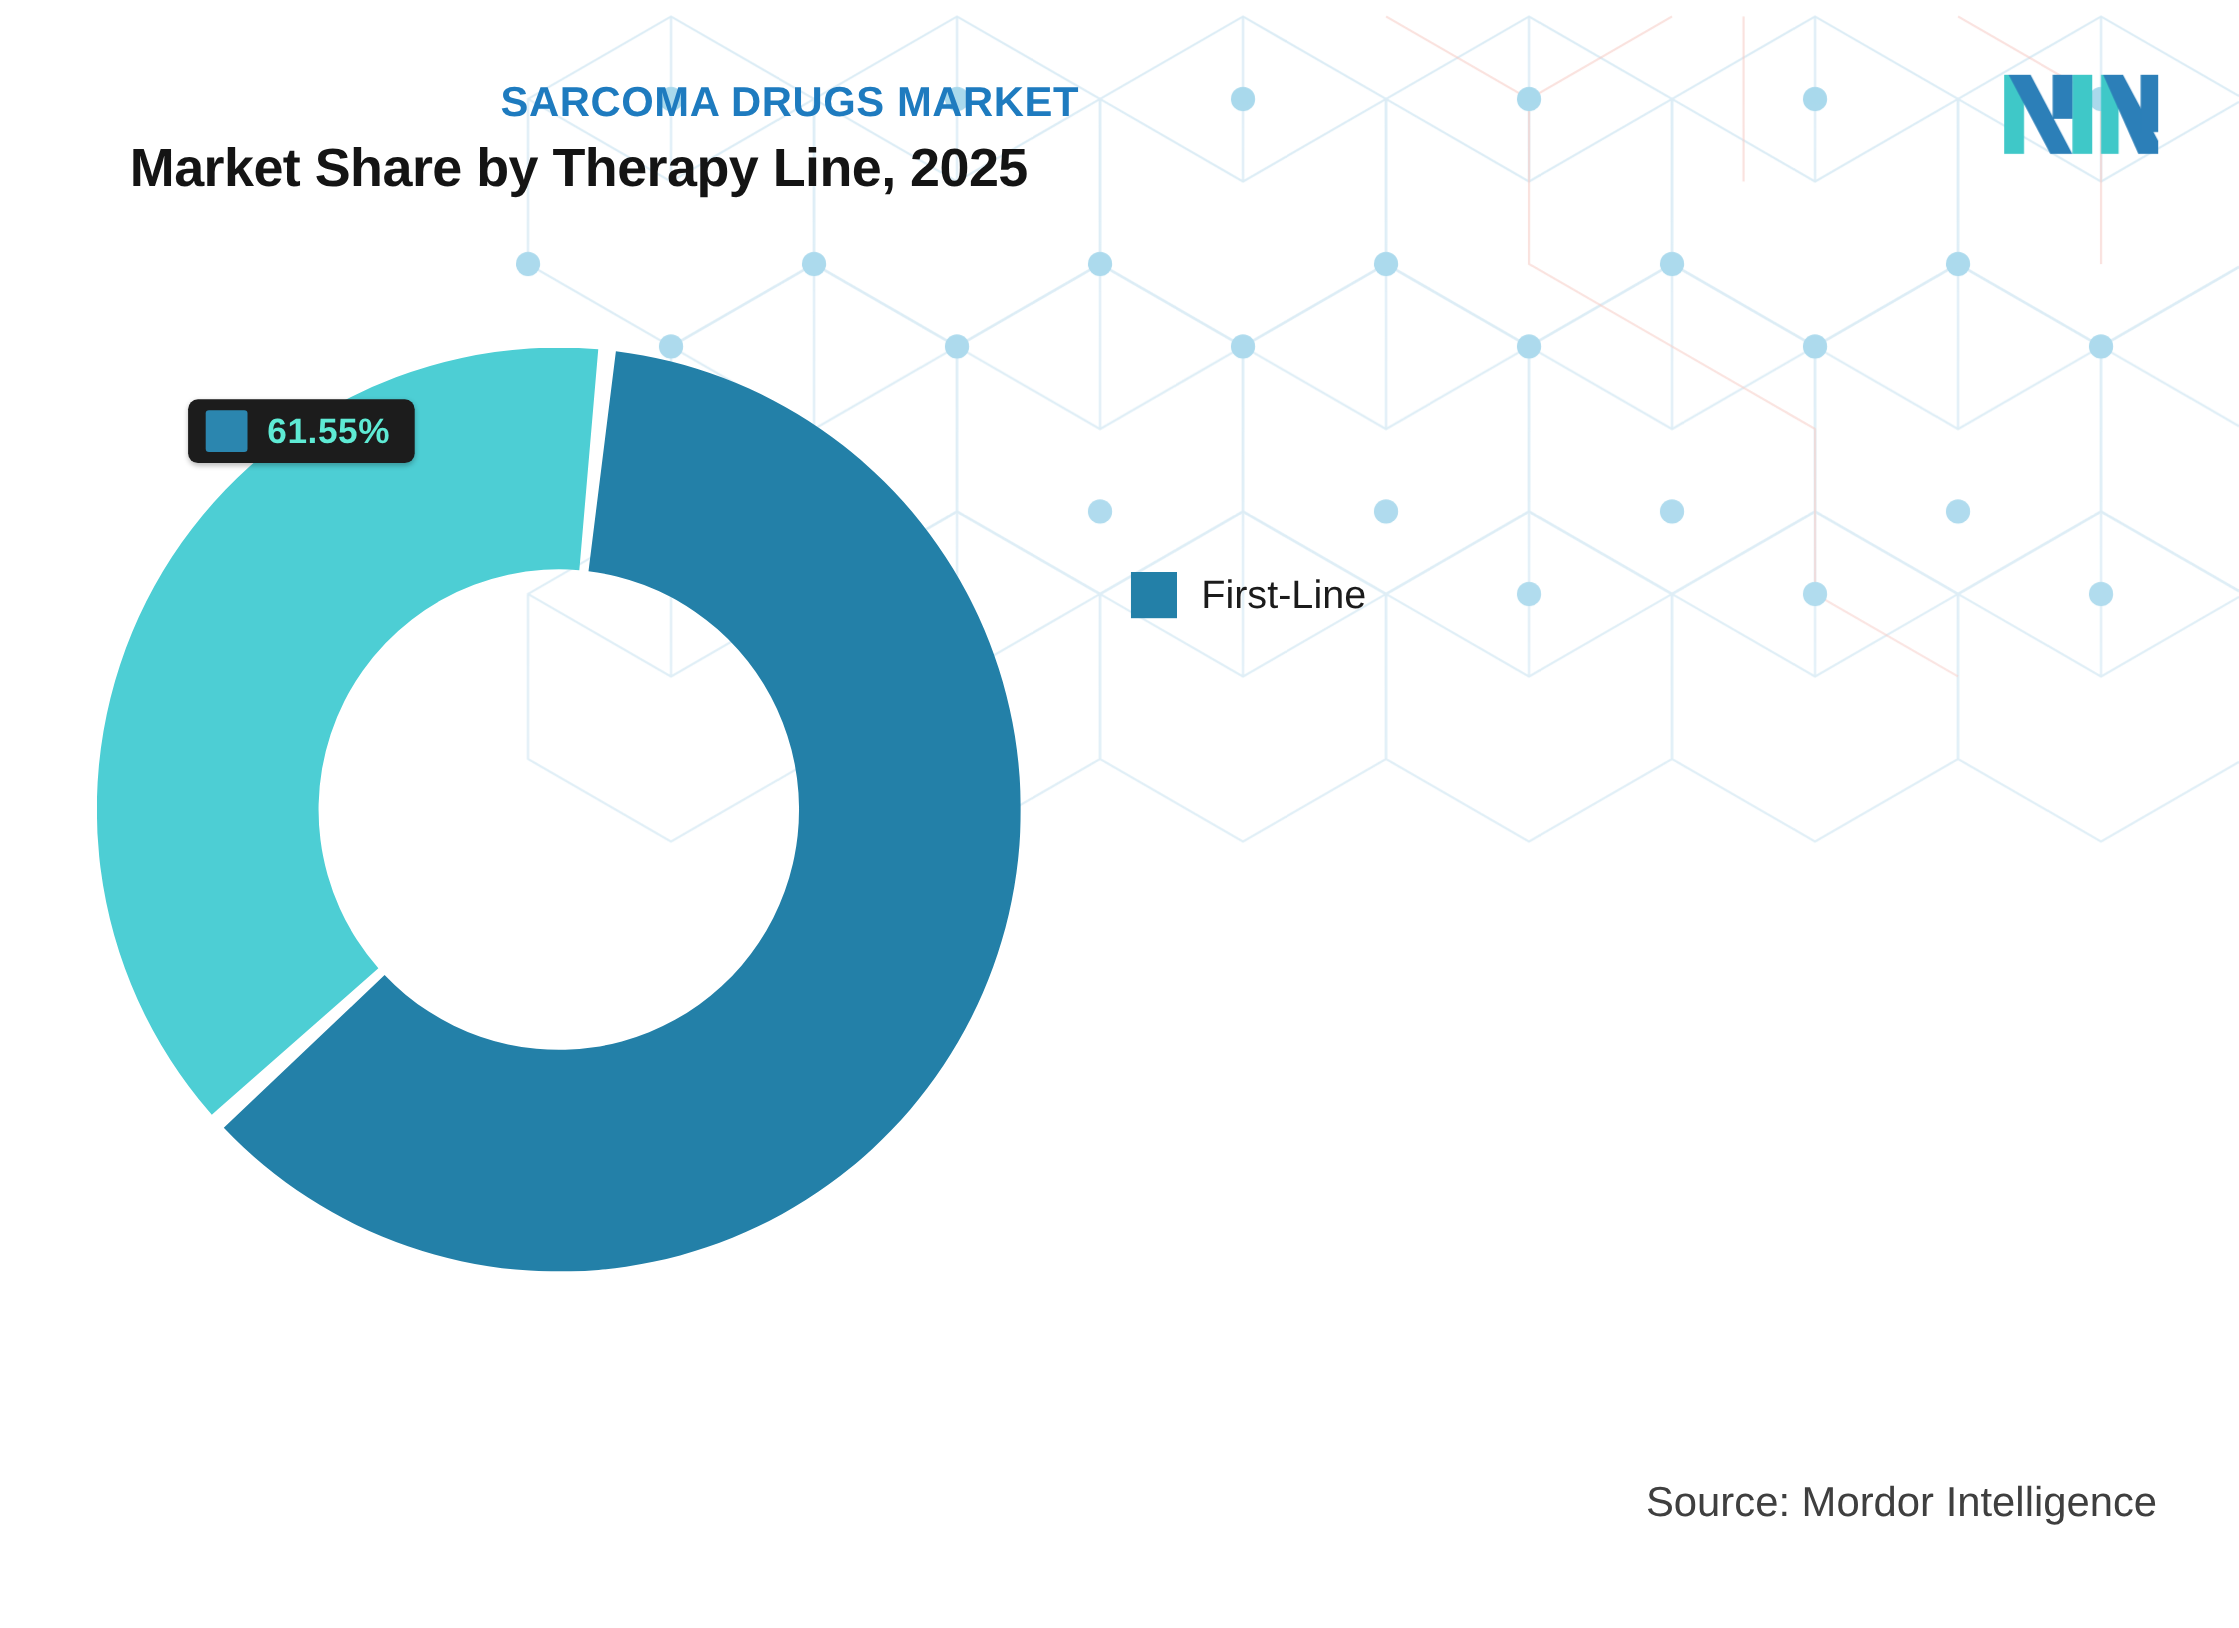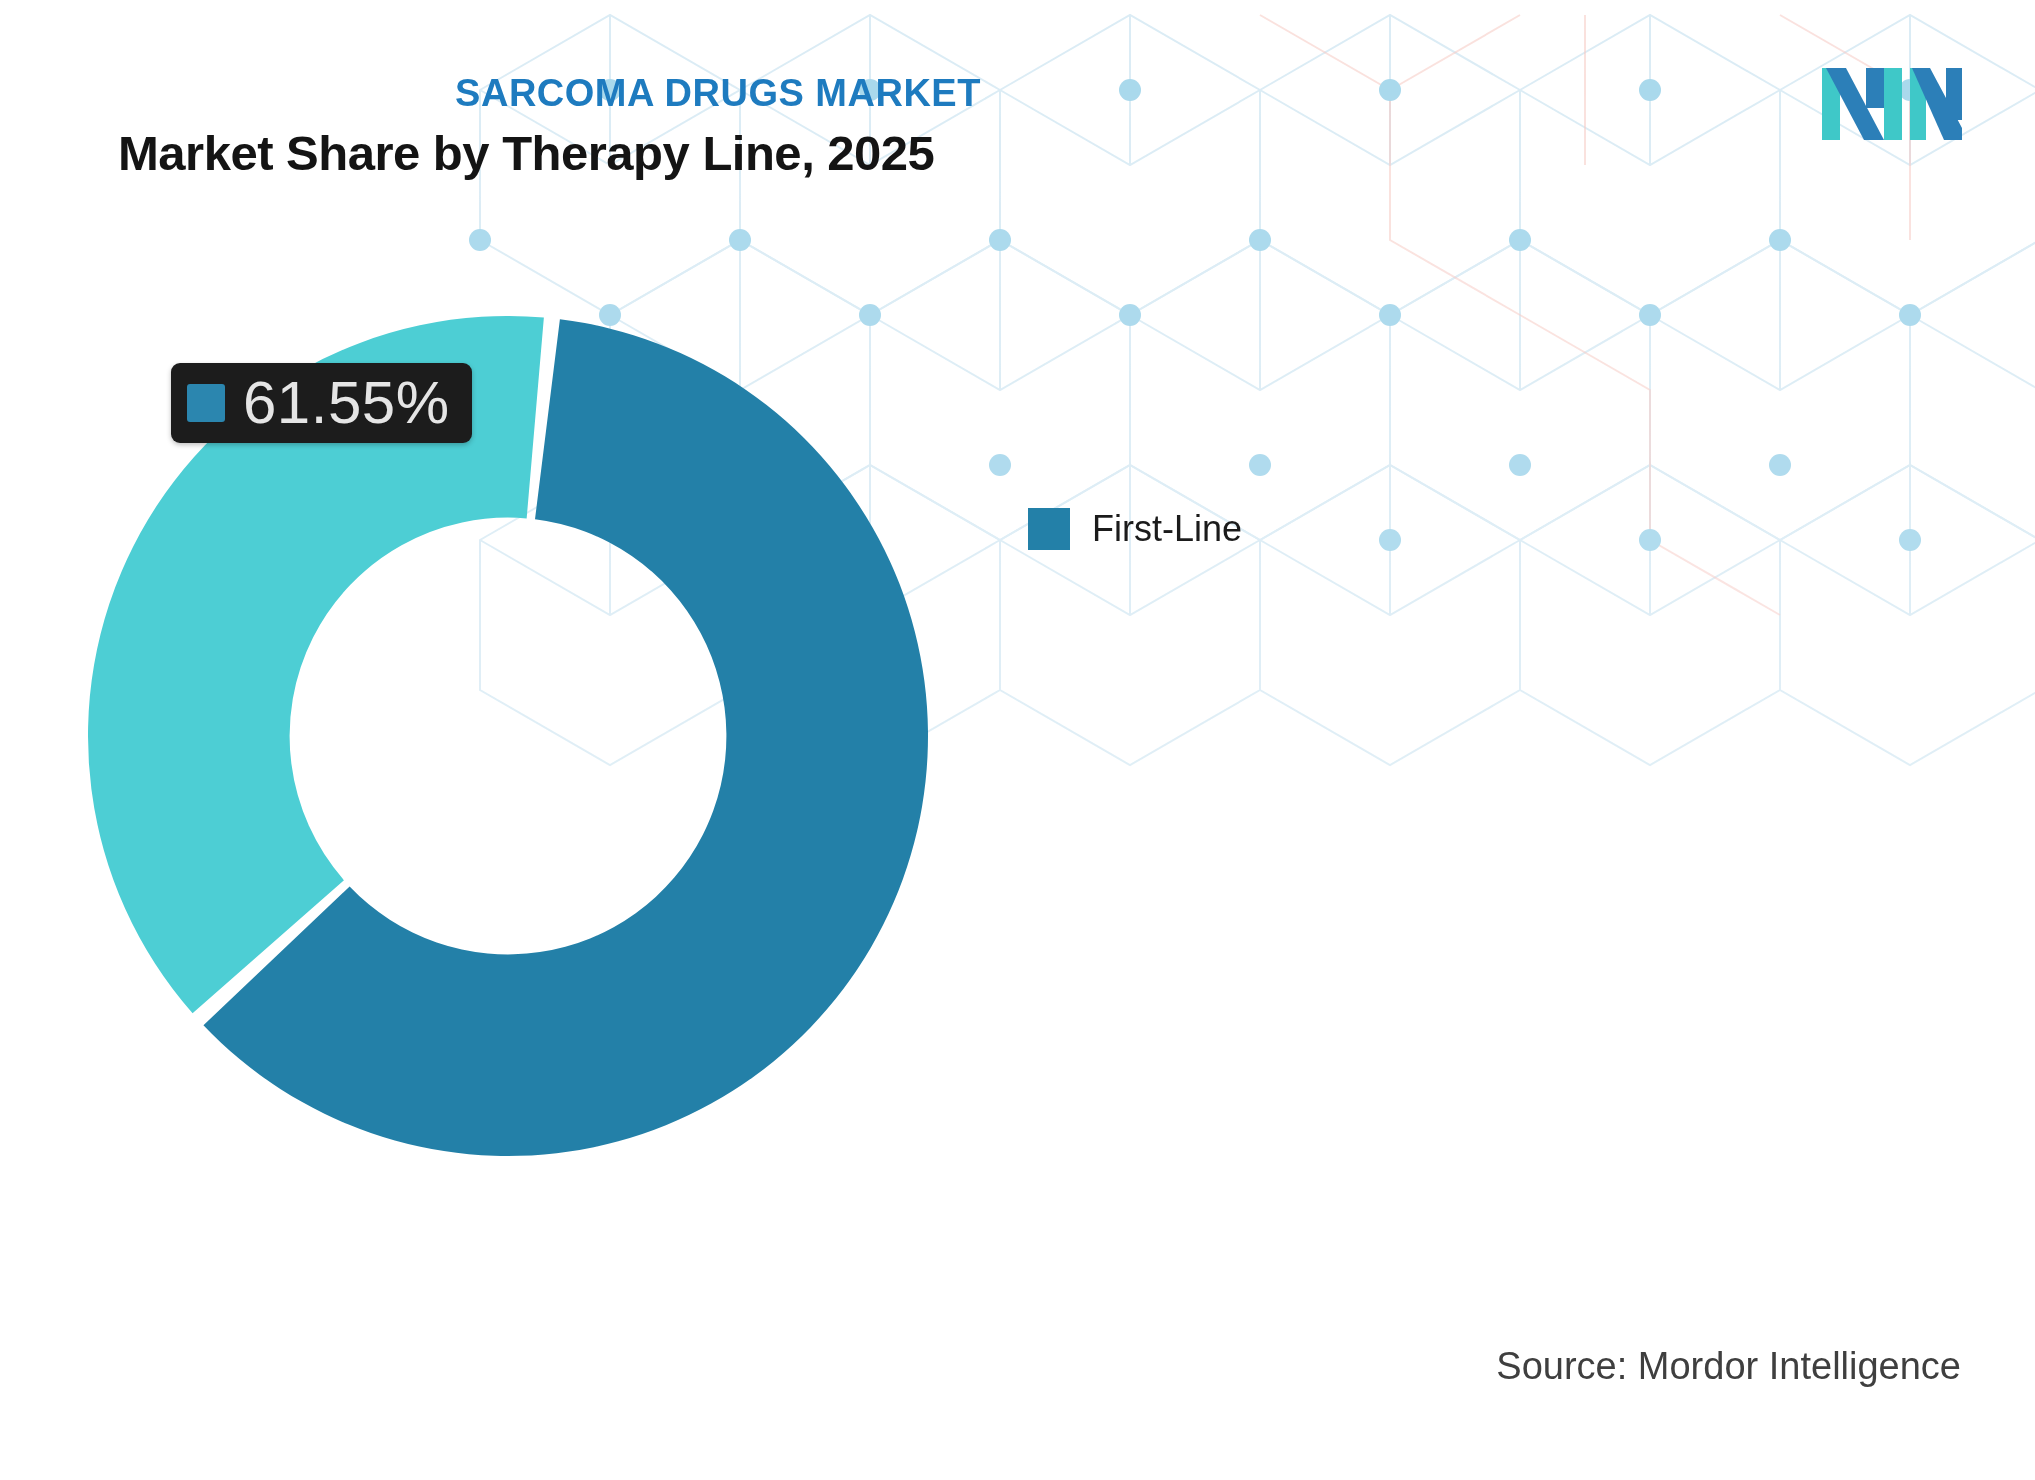--- a/index.html
+++ b/index.html
@@ -89,32 +89,32 @@
     z-index: 5;
   }
   #data-label-swatch {
     width: 38px;
     height: 38px;
     border-radius: 3px;
     background: #2B86AF;
     flex: 0 0 auto;
   }
   #data-label-value {
-    color: #e5e5e5;
-    font-size: 60px;
-    font-weight: 400;
+    color: #5eead4;
+    font-size: 32px;
+    font-weight: 700;
     line-height: 1;
     letter-spacing: 0.5px;
     white-space: nowrap;
   }
   
   #legend {
     position: absolute;
     left: 1028px;
-    top: 508px;
+    top: 520px;
     display: flex;
     flex-direction: column;
     gap: 80px;
   }
   .legend-item {
     display: flex;
     align-items: center;
     gap: 22px;
   }
   .legend-swatch {

